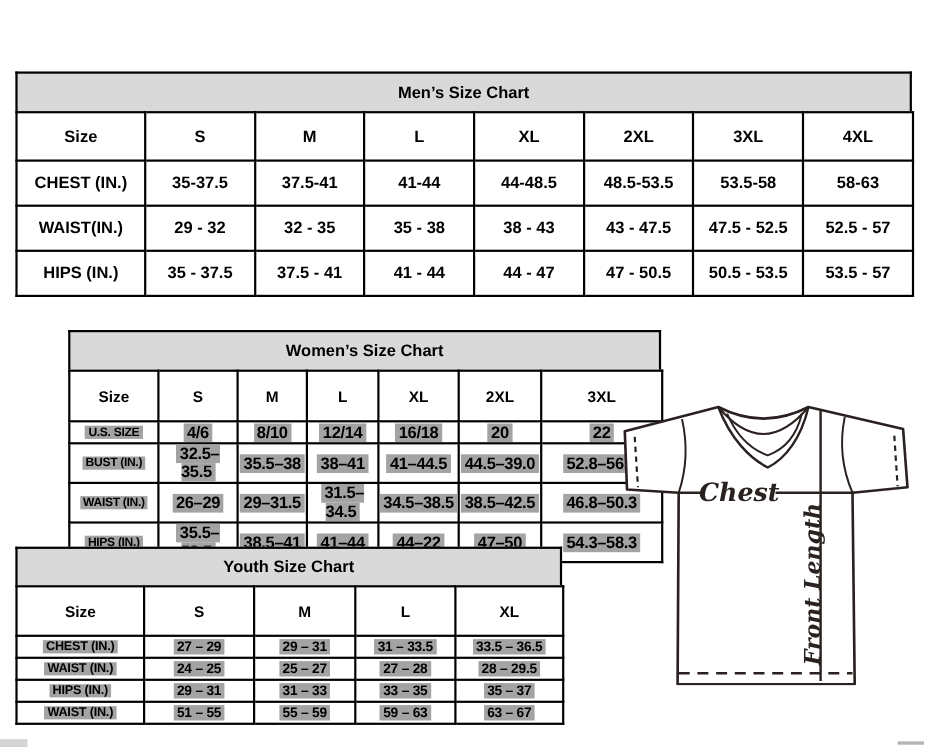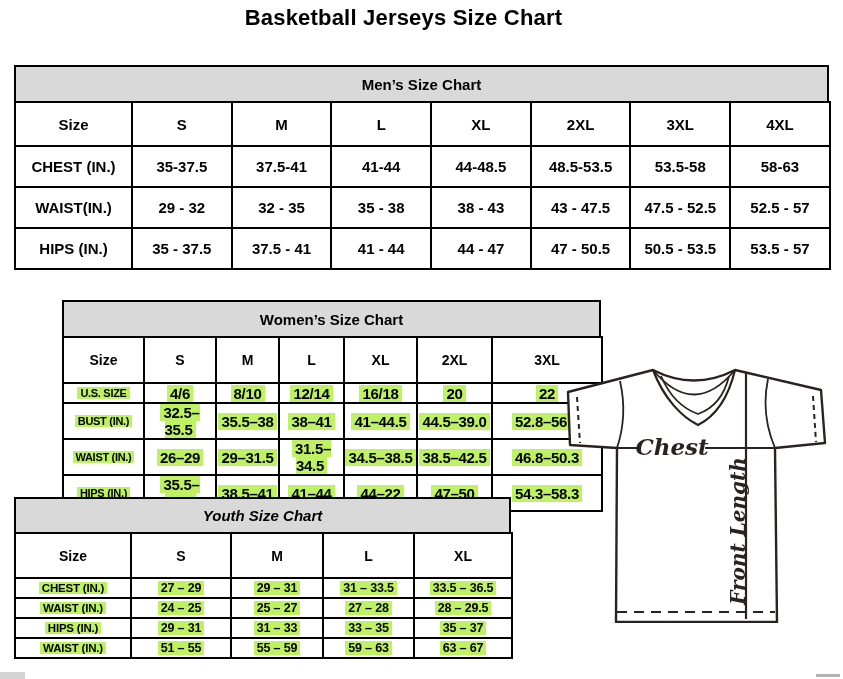--- a/index.html
+++ b/index.html
@@ -25,46 +25,45 @@
 
   
   .womens{left:14px;top:300px;width:539px;padding-left:48px;}
   .womens .band{height:34px;}
   .womens thead th{height:44px;font-size:14px;}
   .womens tbody th,.womens tbody td{height:18px;font-size:15px;letter-spacing:-.3px;}
   .womens tbody th{font-size:11px;}
 
   
   .youth{left:14px;top:497px;width:497px;}
-  .youth .band{height:33px;font-style:italic;}
+  .youth .band{height:33px;}
   .youth thead th{height:43px;font-size:14px;}
   .youth tbody th,.youth tbody td{height:18px;font-size:12.5px;letter-spacing:-.2px;}
   .youth tbody th{font-size:11.5px;}
 
   
-  .womens tbody span,.youth tbody span{background:#bef264;padding:0 3px;}
+  .womens tbody span,.youth tbody span{background:#a3a3a3;padding:0 3px;}
   .mens tbody span{background:transparent;}
 
   
   .jersey{position:absolute;left:556px;top:361px;width:286px;height:262px;}
   .jersey text{font-family:"DejaVu Serif","Liberation Serif",serif;
                font-weight:700;font-style:italic;fill:#2a2220;}
 
   
   .scroll-frag-left{position:absolute;left:0;top:672px;width:25px;height:7px;
                     background:#d4d4d4;border-bottom:1px solid #a8a8a8;}
   .scroll-frag-right{position:absolute;left:816px;top:674px;width:24px;height:3px;
                      background:#b5b5b5;}
 </style>
 </head>
 <body>
 
 <div id="canvas">
 
-  <div class="page-title">Basketball Jerseys Size Chart</div>
 
   <div class="chart mens">
     <div class="band">Men’s Size Chart</div>
     <table>
         <colgroup>
           <col style="width: 117px;">
           <col style="width: 99.7px;">
           <col style="width: 99.7px;">
           <col style="width: 99.7px;">
           <col style="width: 99.7px;">

